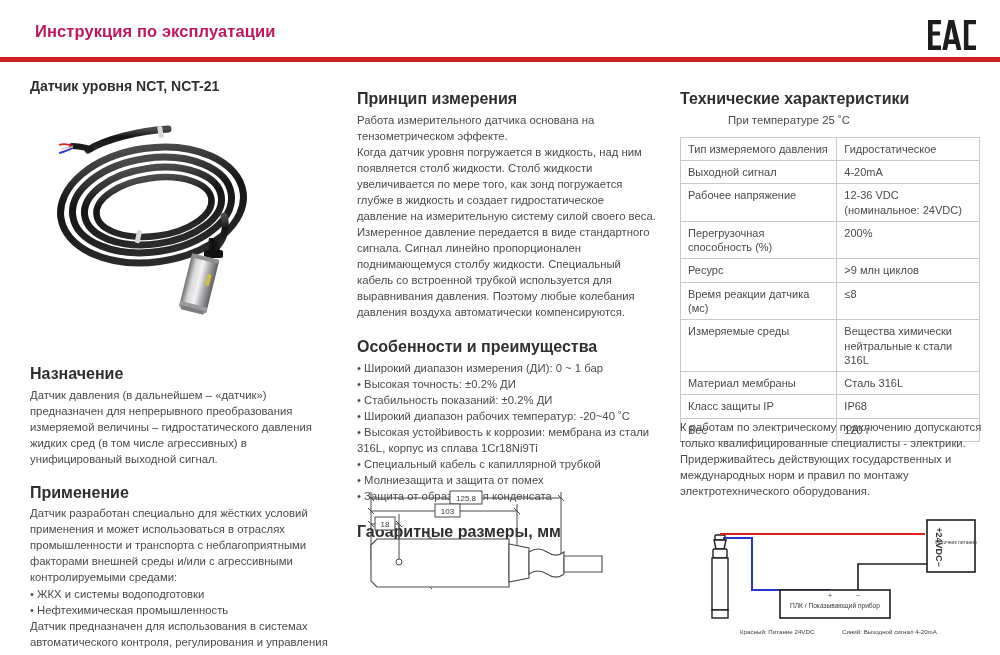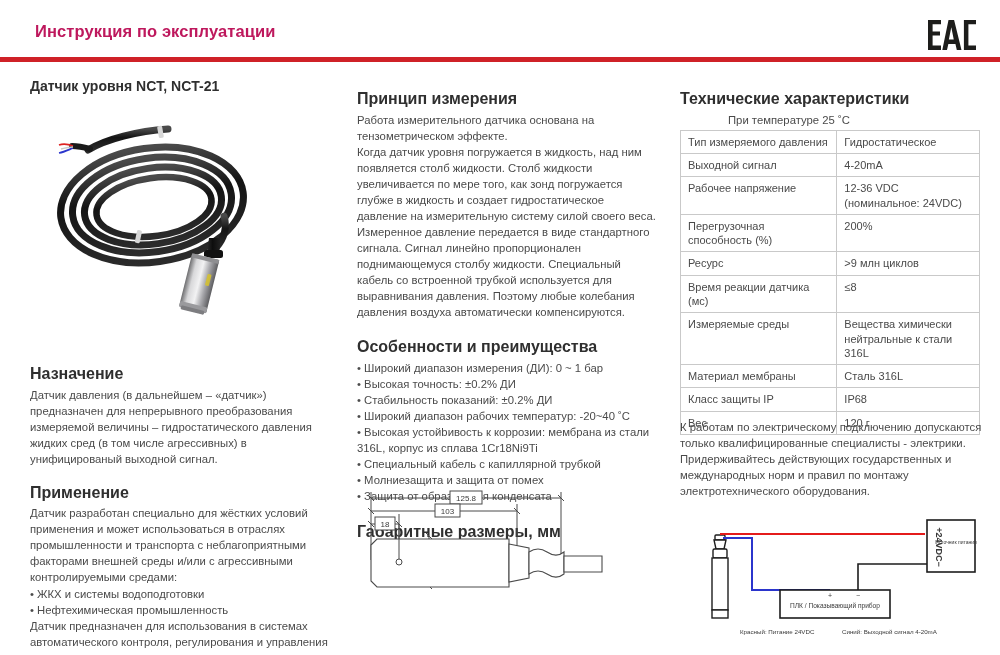--- a/index.html
+++ b/index.html
@@ -51,21 +51,21 @@
   .subtle { font-size: 11.3px; line-height: 1.42; color:#4a4a4a;padding-left:48px; }
 
   
   .photo-wrap {
     position: absolute; left: 28px; top: 112px;
     width: 300px; height: 205px;
   }
 
   
   table.spec {
-    width: 300px; border-collapse: collapse; margin-top: 2px;
+    width: 300px; border-collapse: collapse; margin-top: 9px;
     font-size: 11px; color: #4a4a4a;
   }
   table.spec td {
     border: 1px solid #c9c9c9;
     padding: 4px 6px 4px 7px;
     vertical-align: top; line-height: 1.3;
   }
   table.spec td.k { width: 157px; }
   table.spec td.v { width: 143px; }
 

